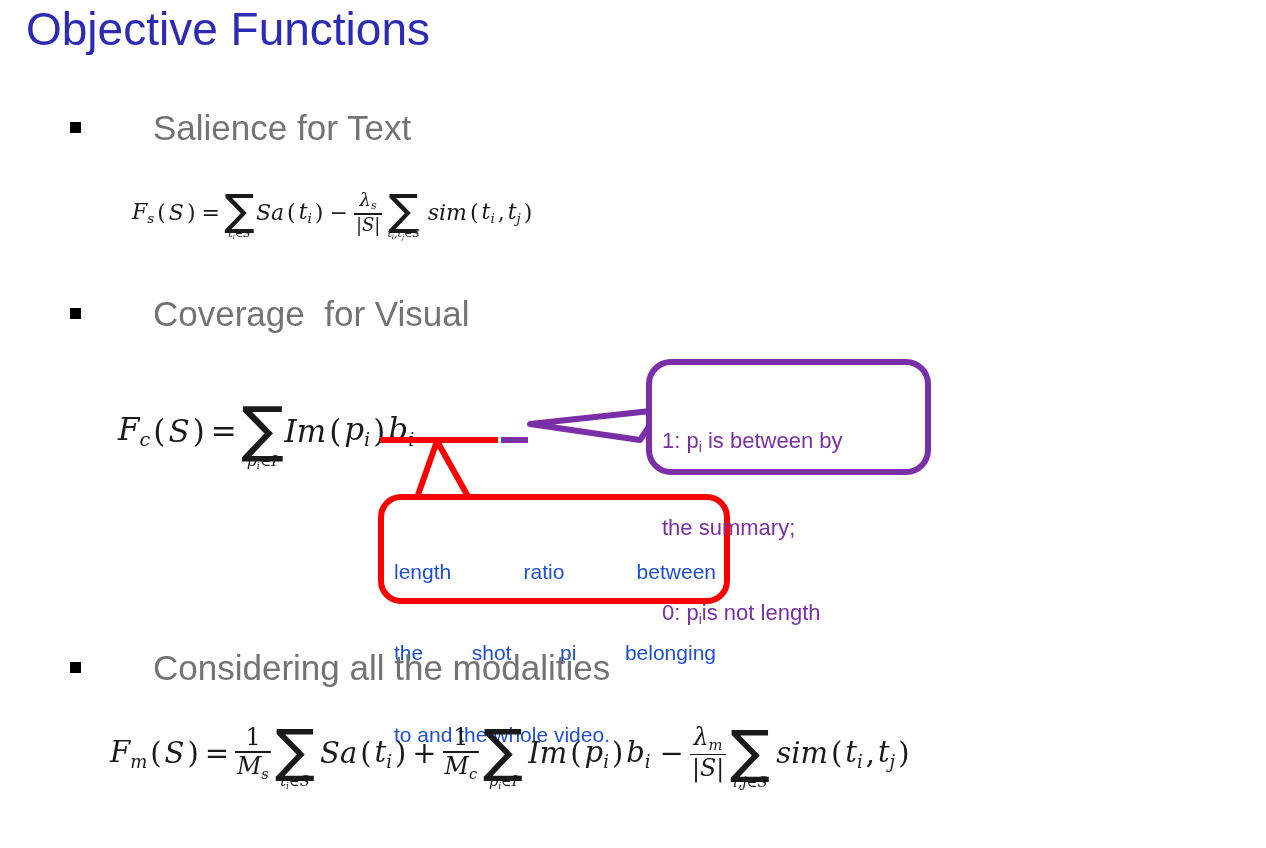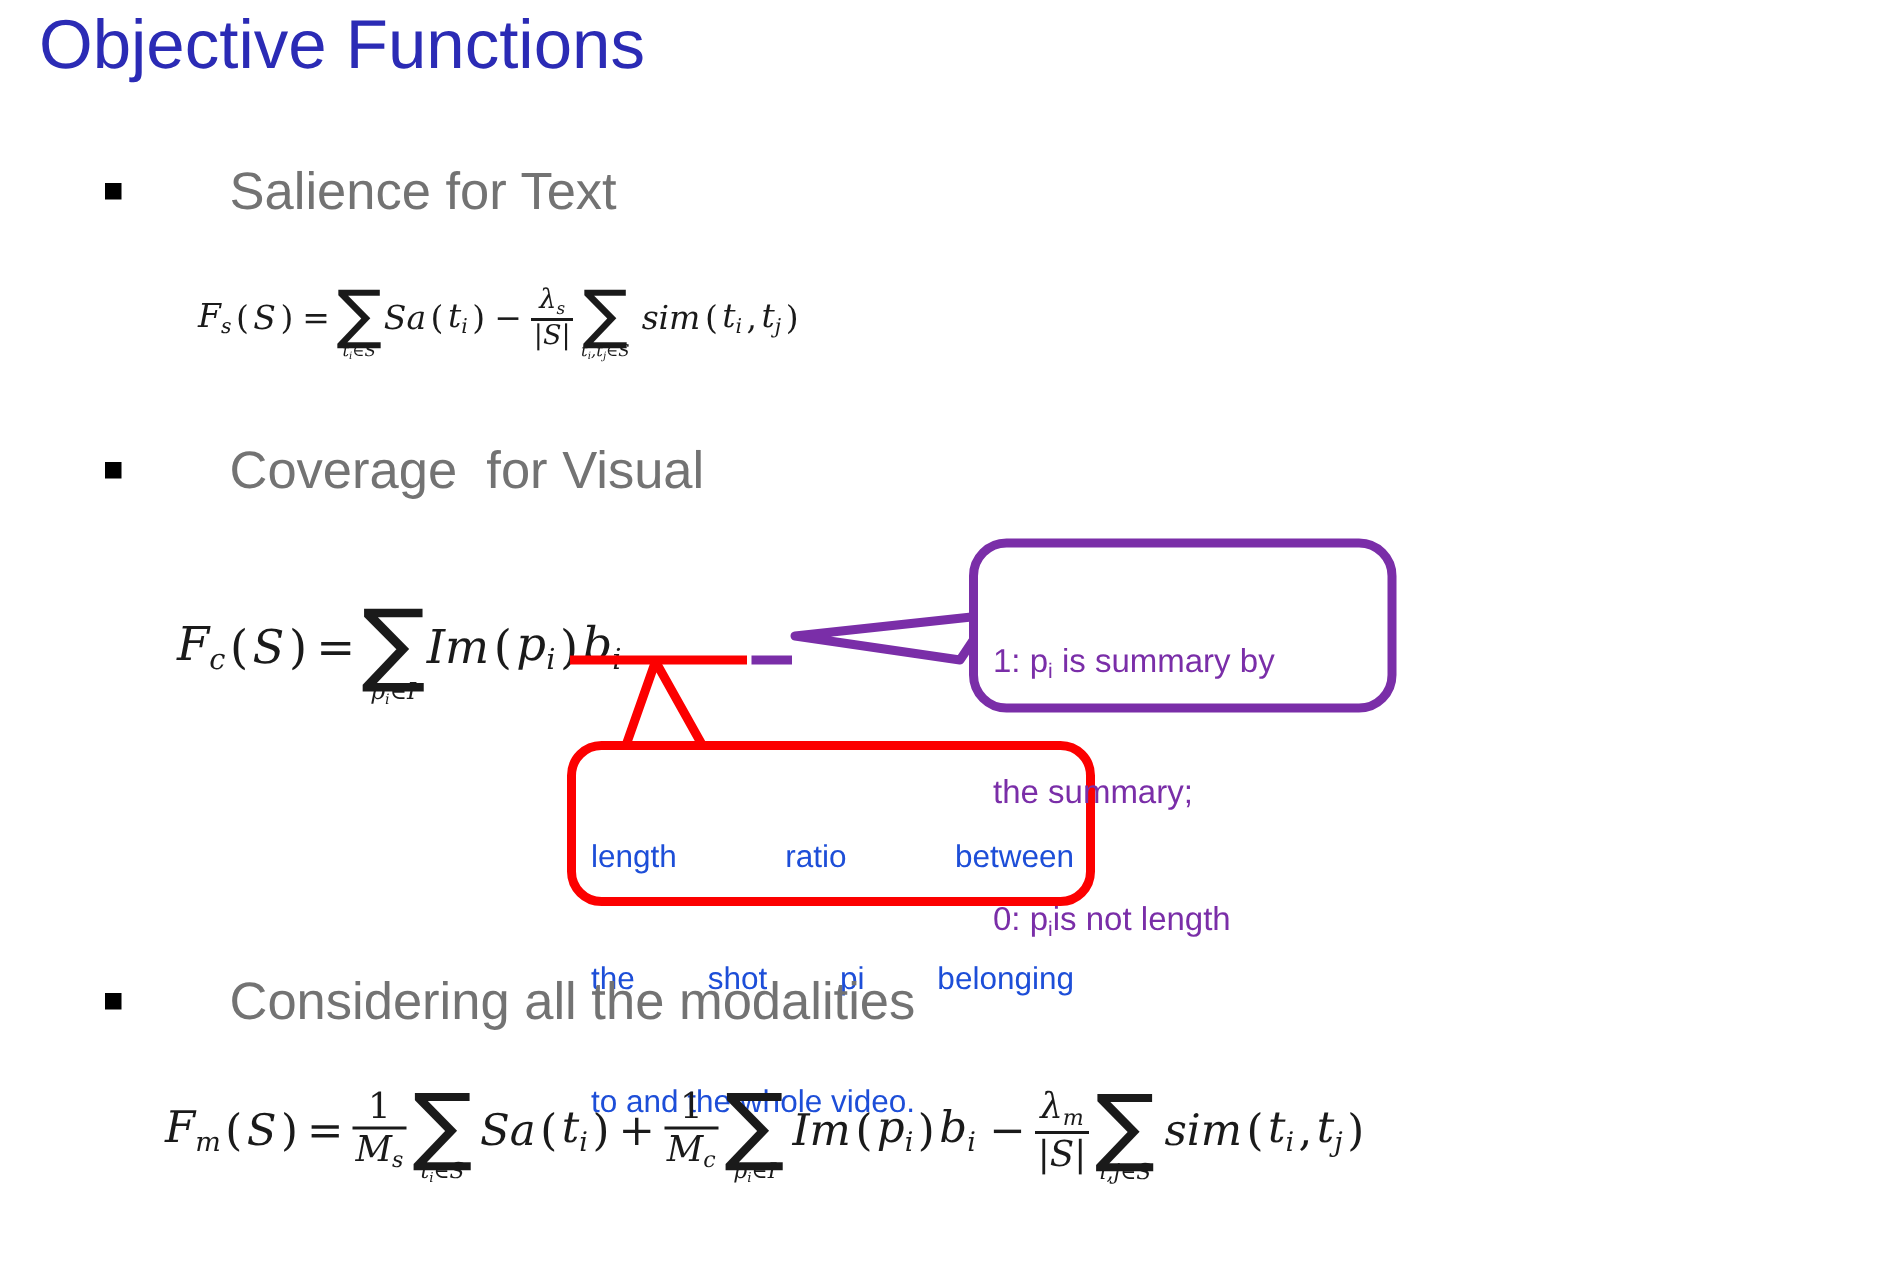--- a/index.html
+++ b/index.html
@@ -256,21 +256,21 @@
   <path d="M 530 424 L 660 410 L 640 440 Z" fill="#ffffff" stroke="#7a2ea8" stroke-width="6" stroke-linejoin="round"></path>
 
   <rect x="649" y="362" width="279" height="110" rx="22" ry="22" fill="#ffffff" stroke="#7a2ea8" stroke-width="6"></rect>
 
   <path d="M 437 441 L 412 512 L 470 500 Z" fill="#ffffff" stroke="#fc0000" stroke-width="6" stroke-linejoin="round"></path>
 
   <rect x="381" y="497" width="346" height="104" rx="20" ry="20" fill="#ffffff" stroke="#fc0000" stroke-width="6"></rect>
 </svg>
 
 <div class="callout-text" id="purple-callout-text">
-  <span class="line"><span>1: p</span><span class="isub">i</span><span> is summary by</span></span>
+  <span class="line"><span>1: p</span><span class="isub">i</span><span> is between by</span></span>
   <span class="line"><span>the summary;</span></span>
   <span class="line"><span>0: p</span><span class="isub">i</span><span>is not length</span></span>
 </div>
 
 <div class="callout-text" id="red-callout-text">
   <span class="line">length ratio between</span>
   <span class="line">the shot pi belonging</span>
   <span class="line last">to and the whole video.</span>
 </div>
 

